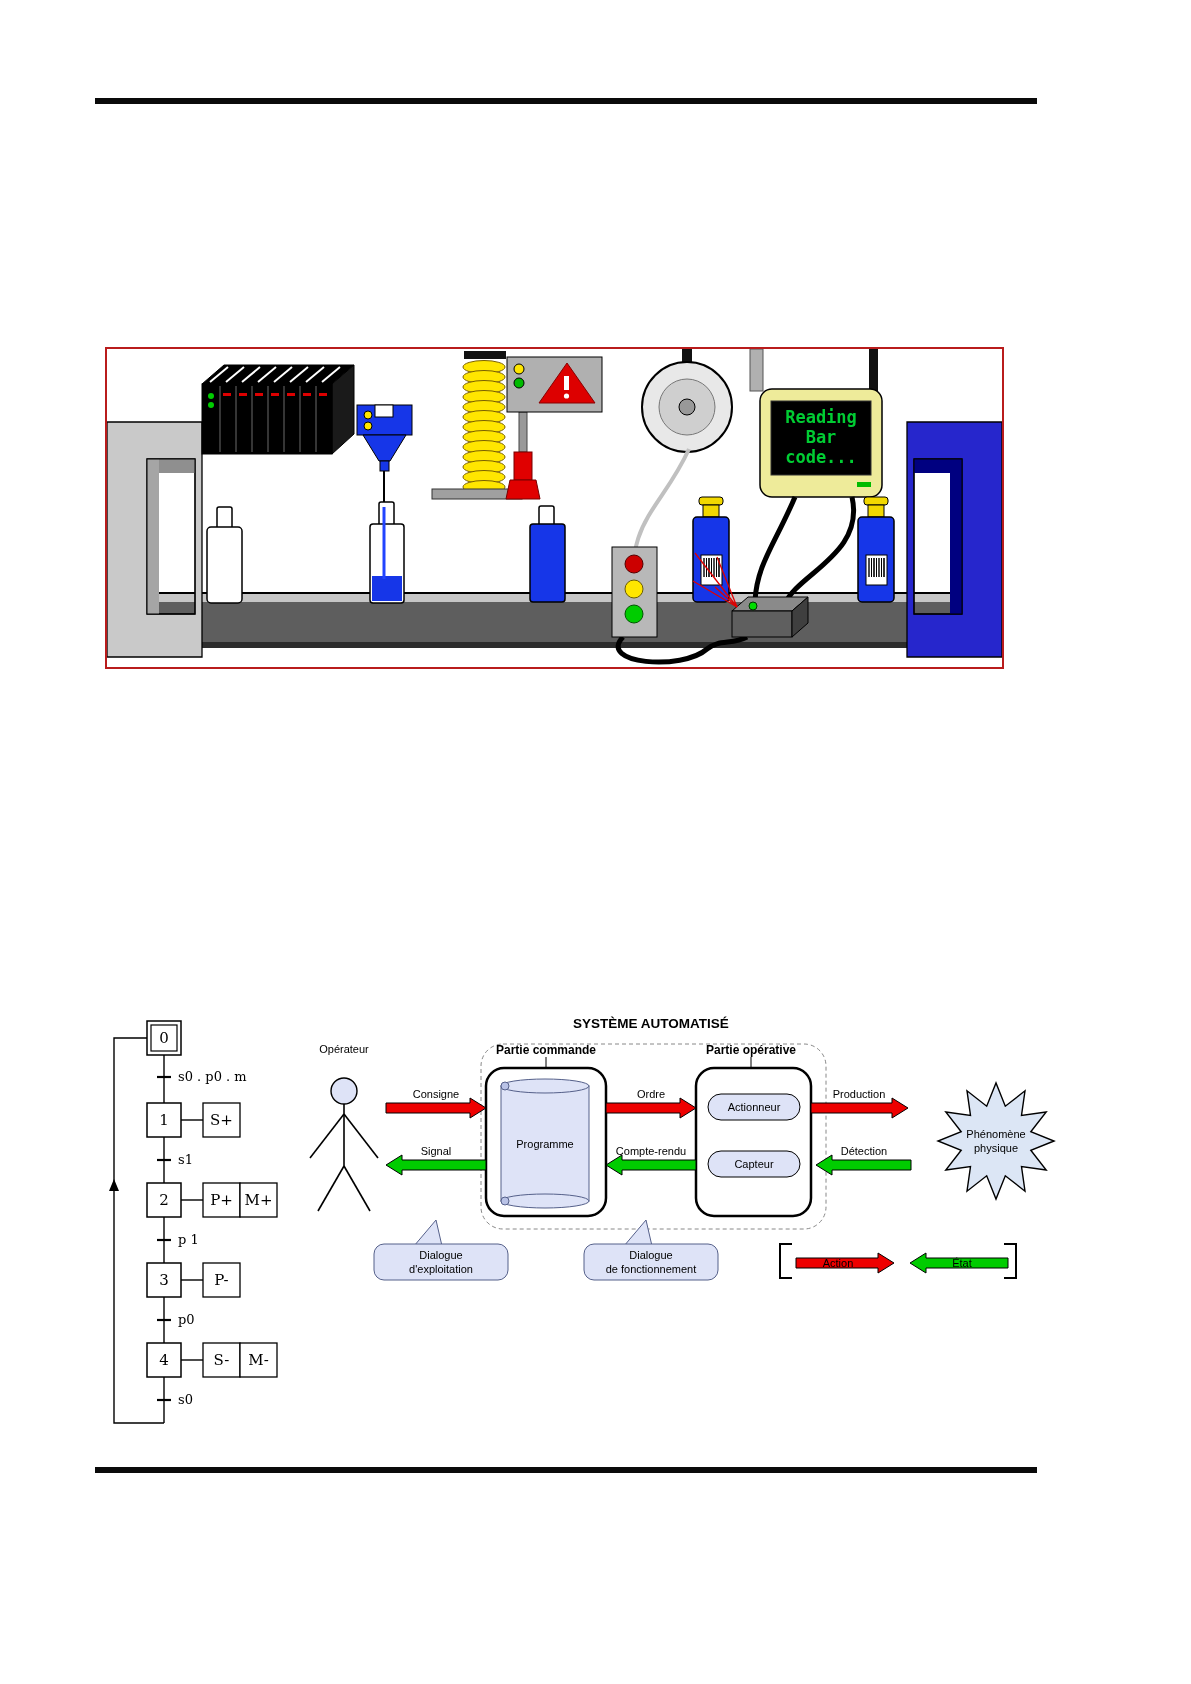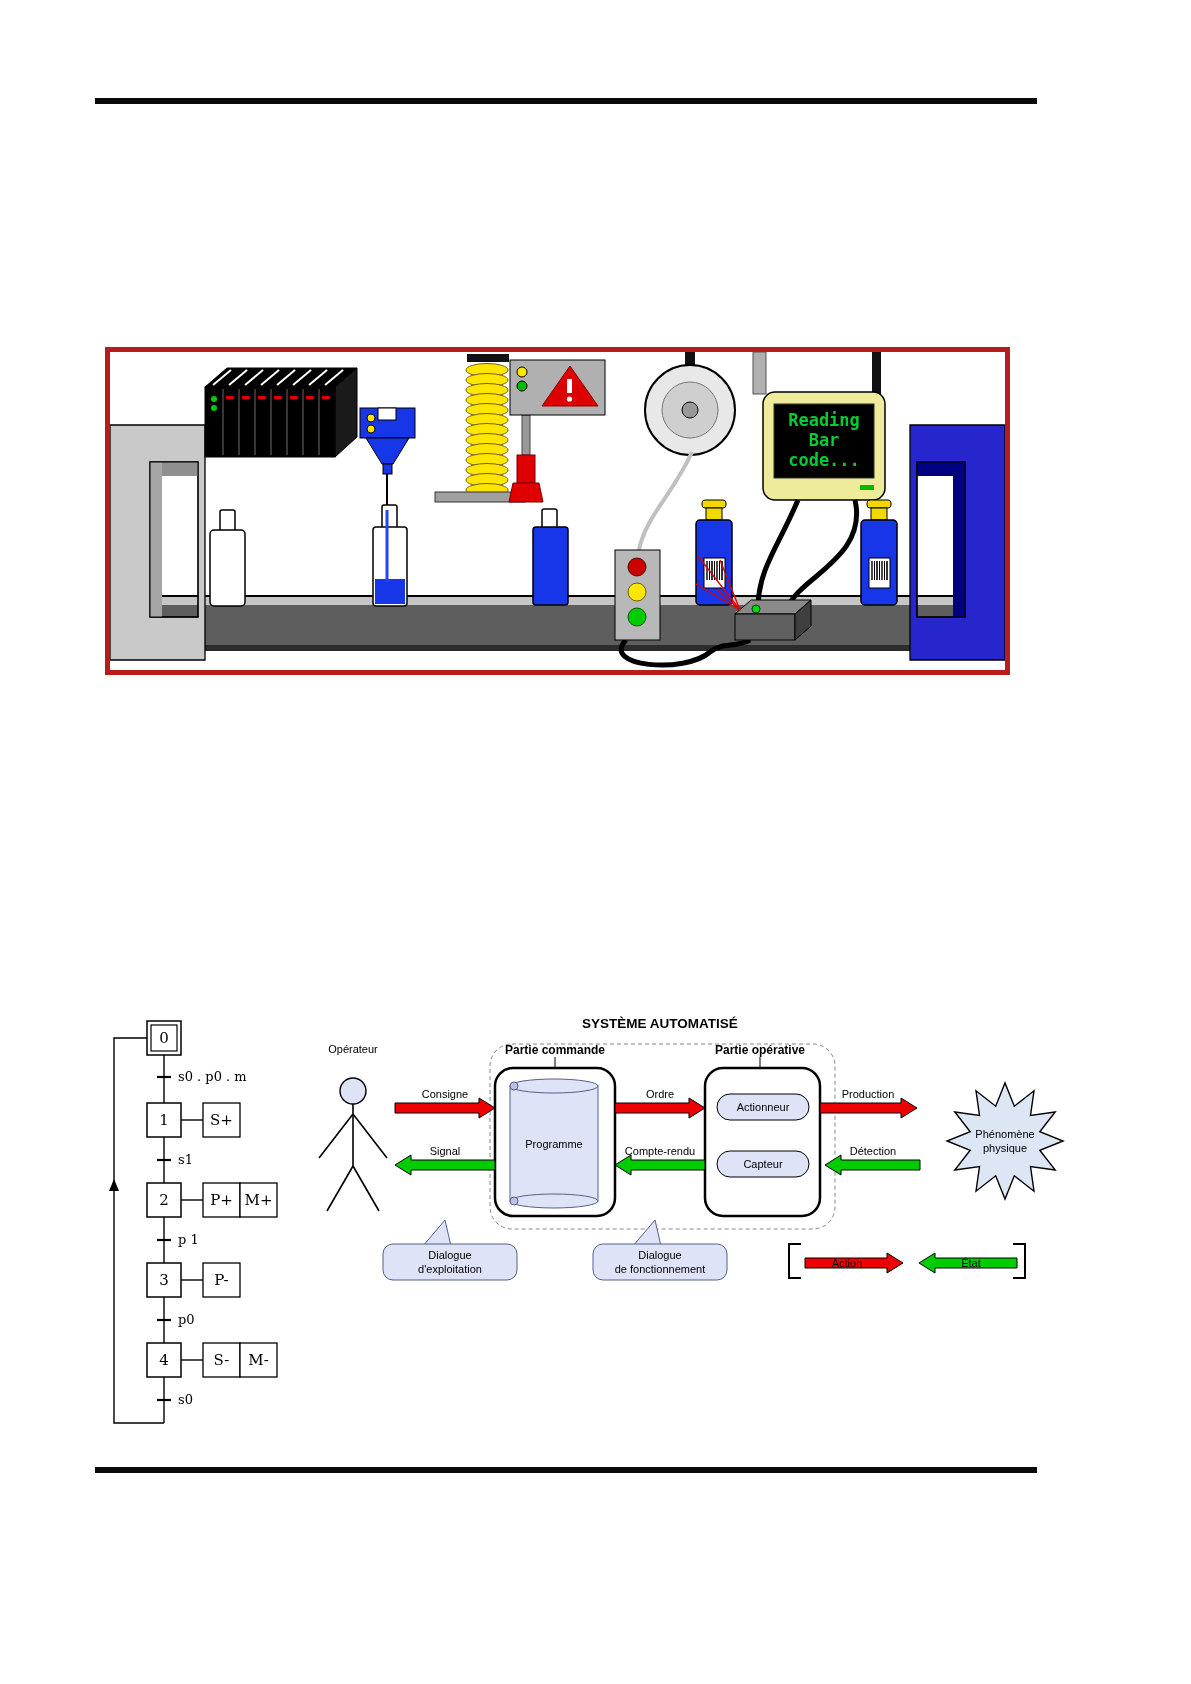--- a/index.html
+++ b/index.html
@@ -1,23 +1,23 @@
 <!DOCTYPE html>
 <html><head>
 <meta charset="utf-8">
 <style>
   html,body{margin:0;padding:0;background:#ffffff;}
   body{font-family:"Liberation Sans",sans-serif;}
   .page{position:relative;width:1191px;height:1684px;background:#ffffff;overflow:hidden;}
   .rule{position:absolute;left:95px;width:942px;height:6px;background:#0a0a0a;}
   .rule.top{top:98px;}
   .rule.bottom{top:1467px;}
-  .scene-frame{position:absolute;left:105px;top:347px;width:895px;height:318px;border:5px solid #b91c1c;background:#fff;}
+  .scene-frame{position:absolute;left:105px;top:347px;width:895px;height:318px;border:2px solid #b91c1c;background:#fff;}
   .grafcet-box{position:absolute;left:100px;top:1013px;}
-  .sysdiag-box{position:absolute;left:305px;top:1006px;}
+  .sysdiag-box{position:absolute;left:296px;top:1006px;}
   svg{display:block;}
   .gnum,.gact{font-family:"DejaVu Serif",serif;font-size:15px;fill:#000;}
   .gtr{font-family:"DejaVu Serif",serif;font-size:13px;fill:#000;}
   .slbl{font-family:"Liberation Sans",sans-serif;font-size:11px;fill:#000;}
   .sbold{font-family:"Liberation Sans",sans-serif;font-size:12px;font-weight:bold;fill:#000;}
   .stitle{font-family:"Liberation Sans",sans-serif;font-size:13.5px;font-weight:bold;fill:#000;}
   .mon{font-family:"DejaVu Sans Mono",monospace;font-size:17px;font-weight:bold;}
 </style>
 </head>
 <body>

